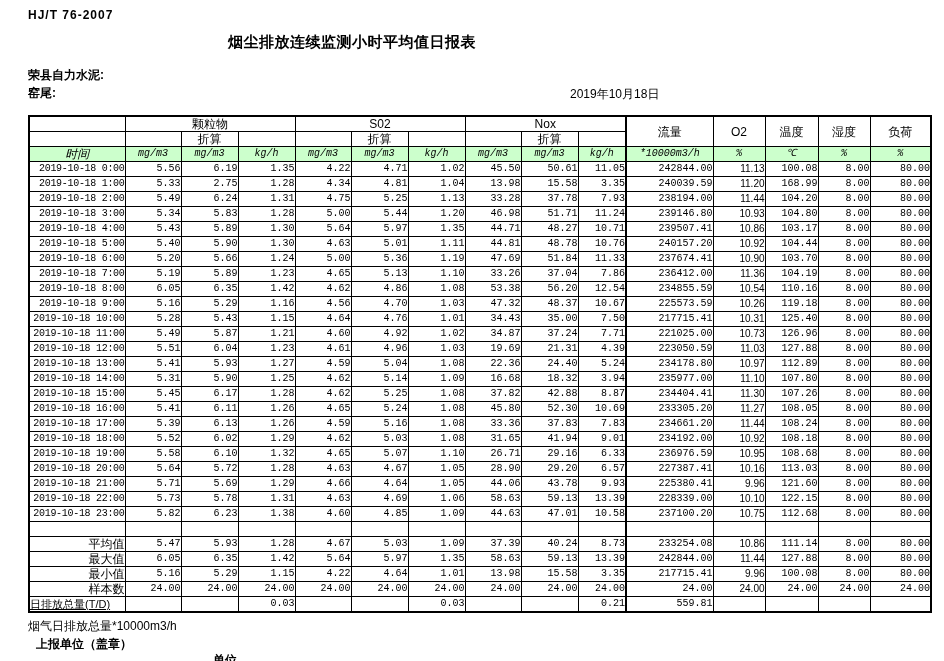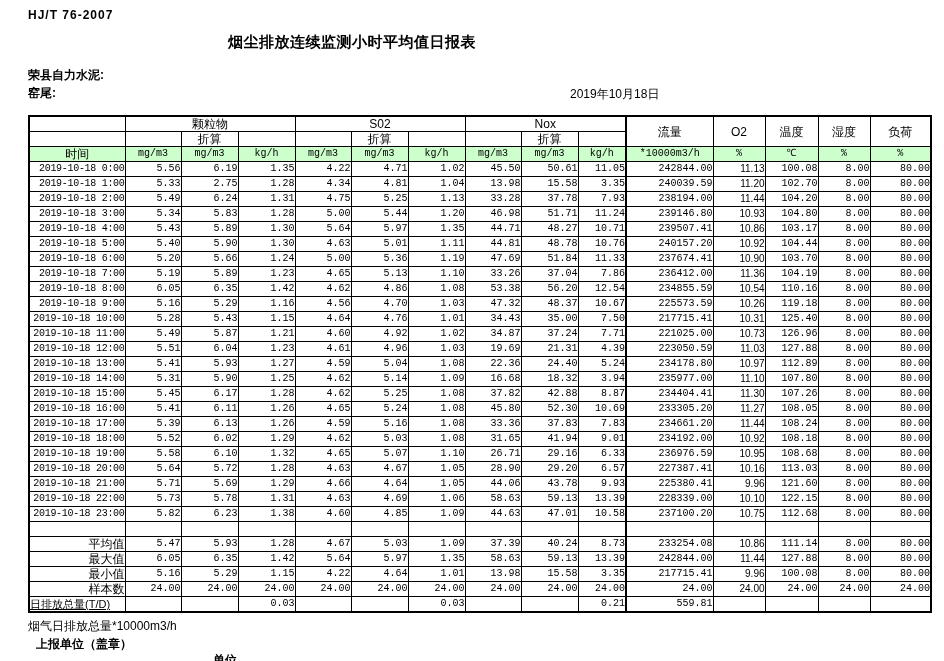--- a/index.html
+++ b/index.html
@@ -20,21 +20,21 @@
     border-collapse: collapse; table-layout: fixed;
     border: 2px solid #000;
     font-size: 10px; font-family: "Liberation Mono", monospace;
   }
   #rpt-table td {
     border: 1px solid #000; padding: 0; height: 15px; line-height: 14px;
     overflow: hidden; white-space: nowrap; vertical-align: middle;
   }
   tr.hdr td { text-align: center; font-family: "Liberation Sans", sans-serif; font-size: 12px; }
   tr.units-row td { background: var(--green, #ccffcc); text-align: center;
-    font-size: 10px; border-bottom: 2px solid #000; height: 16px; }
+    font-size: 10px; border-bottom: 2px solid #000; height: 16px; font-style: italic; }
   tr.units-row td.time-h { font-family: "Liberation Sans", sans-serif; font-size: 12px; }
   td.num  { text-align: right; padding-right: 8px; }
   td.flow { border-left: 2px solid #000 !important; padding-right: 6px; }
   td.o2   { text-align: right; padding-right: 13px; font-family: "Liberation Sans", sans-serif; font-size: 10px; }
   td.time { text-align: right; padding-right: 3px; letter-spacing: -0.3px; }
   tr.spacer td { height: 13px; }
   tr.avg-top td { border-top: 2px solid #000; }
   td.rowlabel { text-align: right; padding-right: 2px;
     font-family: "Liberation Sans", sans-serif; font-size: 12px; }
   td.bottomlabel { text-align: left; padding-left: 1px;
@@ -136,21 +136,21 @@
         <td class="num">2.75</td>
         <td class="num">1.28</td>
         <td class="num">4.34</td>
         <td class="num">4.81</td>
         <td class="num">1.04</td>
         <td class="num">13.98</td>
         <td class="num">15.58</td>
         <td class="num">3.35</td>
         <td class="num flow">240039.59</td>
         <td class="o2">11.20</td>
-        <td class="num">102.70</td>
+        <td class="num">168.99</td>
         <td class="num">8.00</td>
         <td class="num">80.00</td>
       </tr>
       <tr>
         <td class="time">2019-10-18 2:00</td>
         <td class="num">5.49</td>
         <td class="num">6.24</td>
         <td class="num">1.31</td>
         <td class="num">4.75</td>
         <td class="num">5.25</td>

